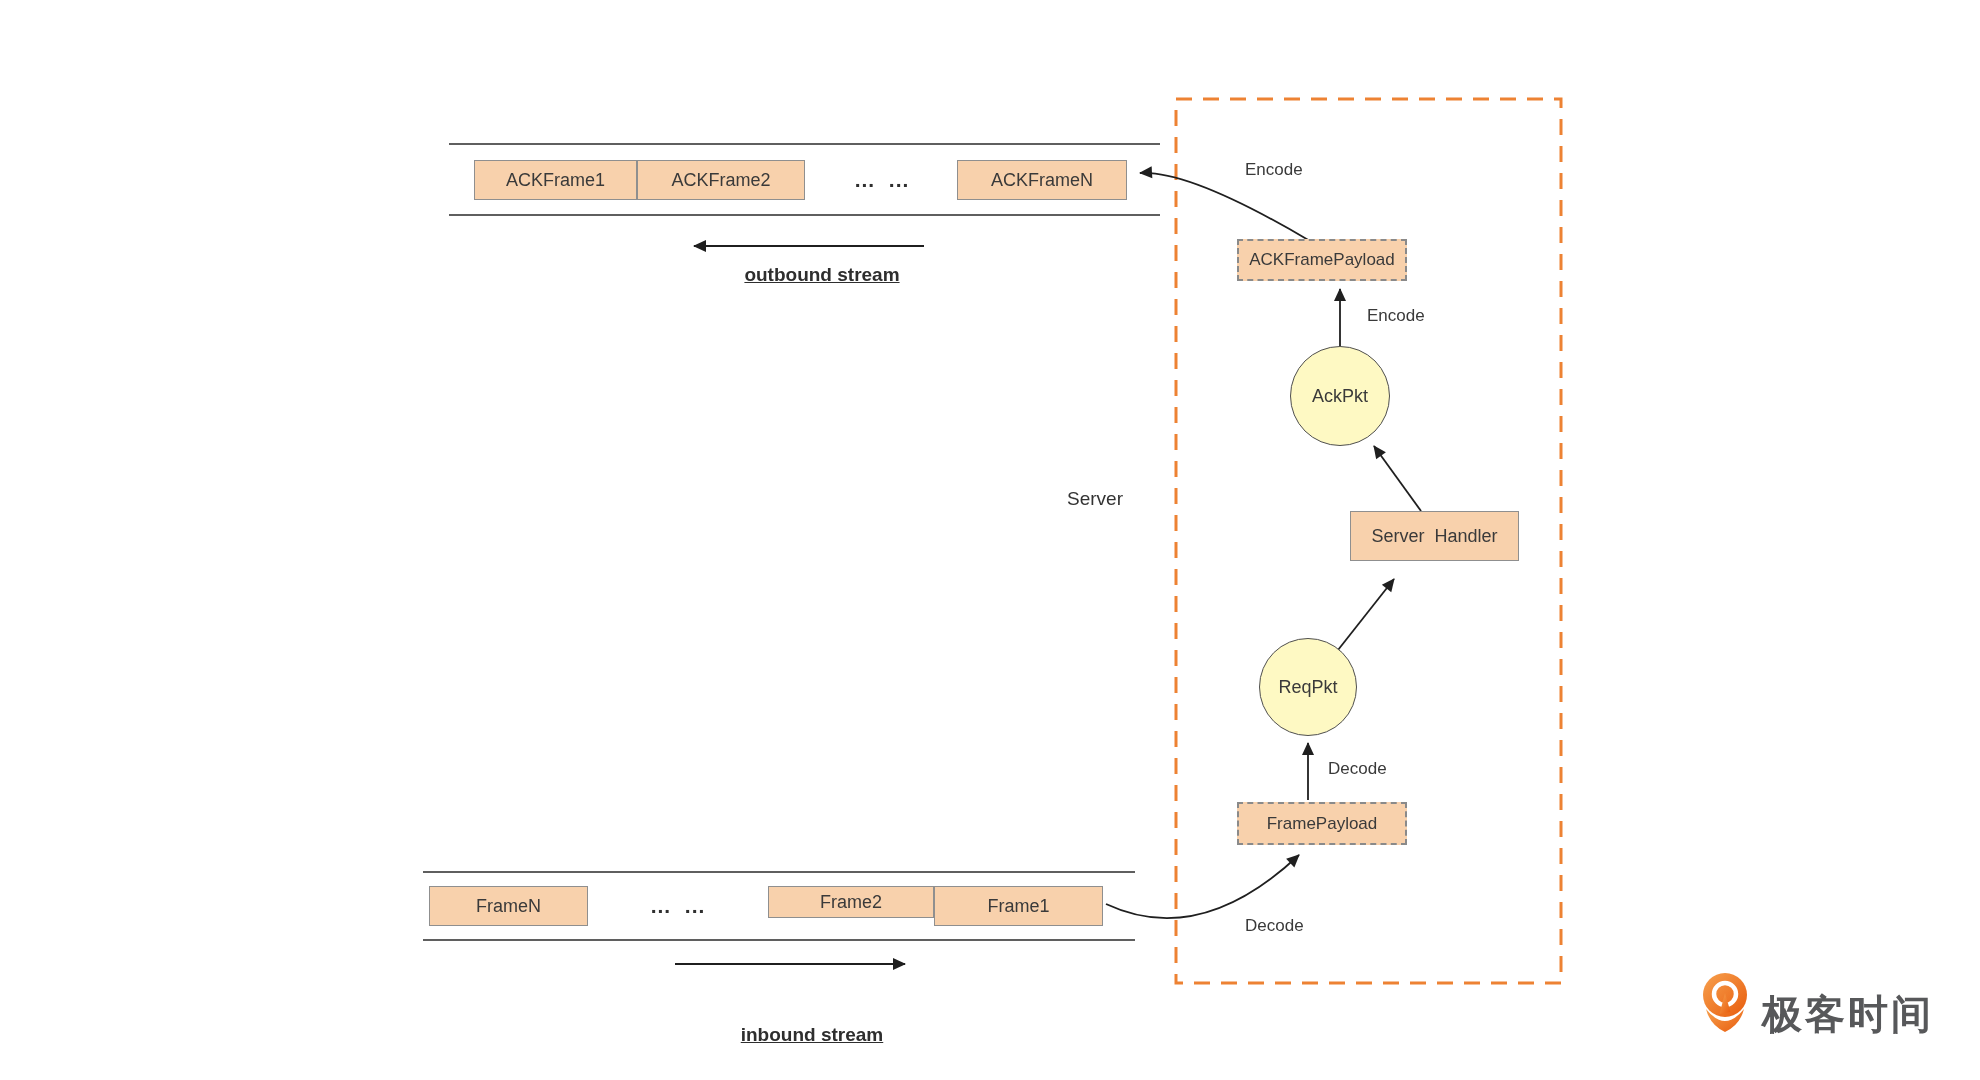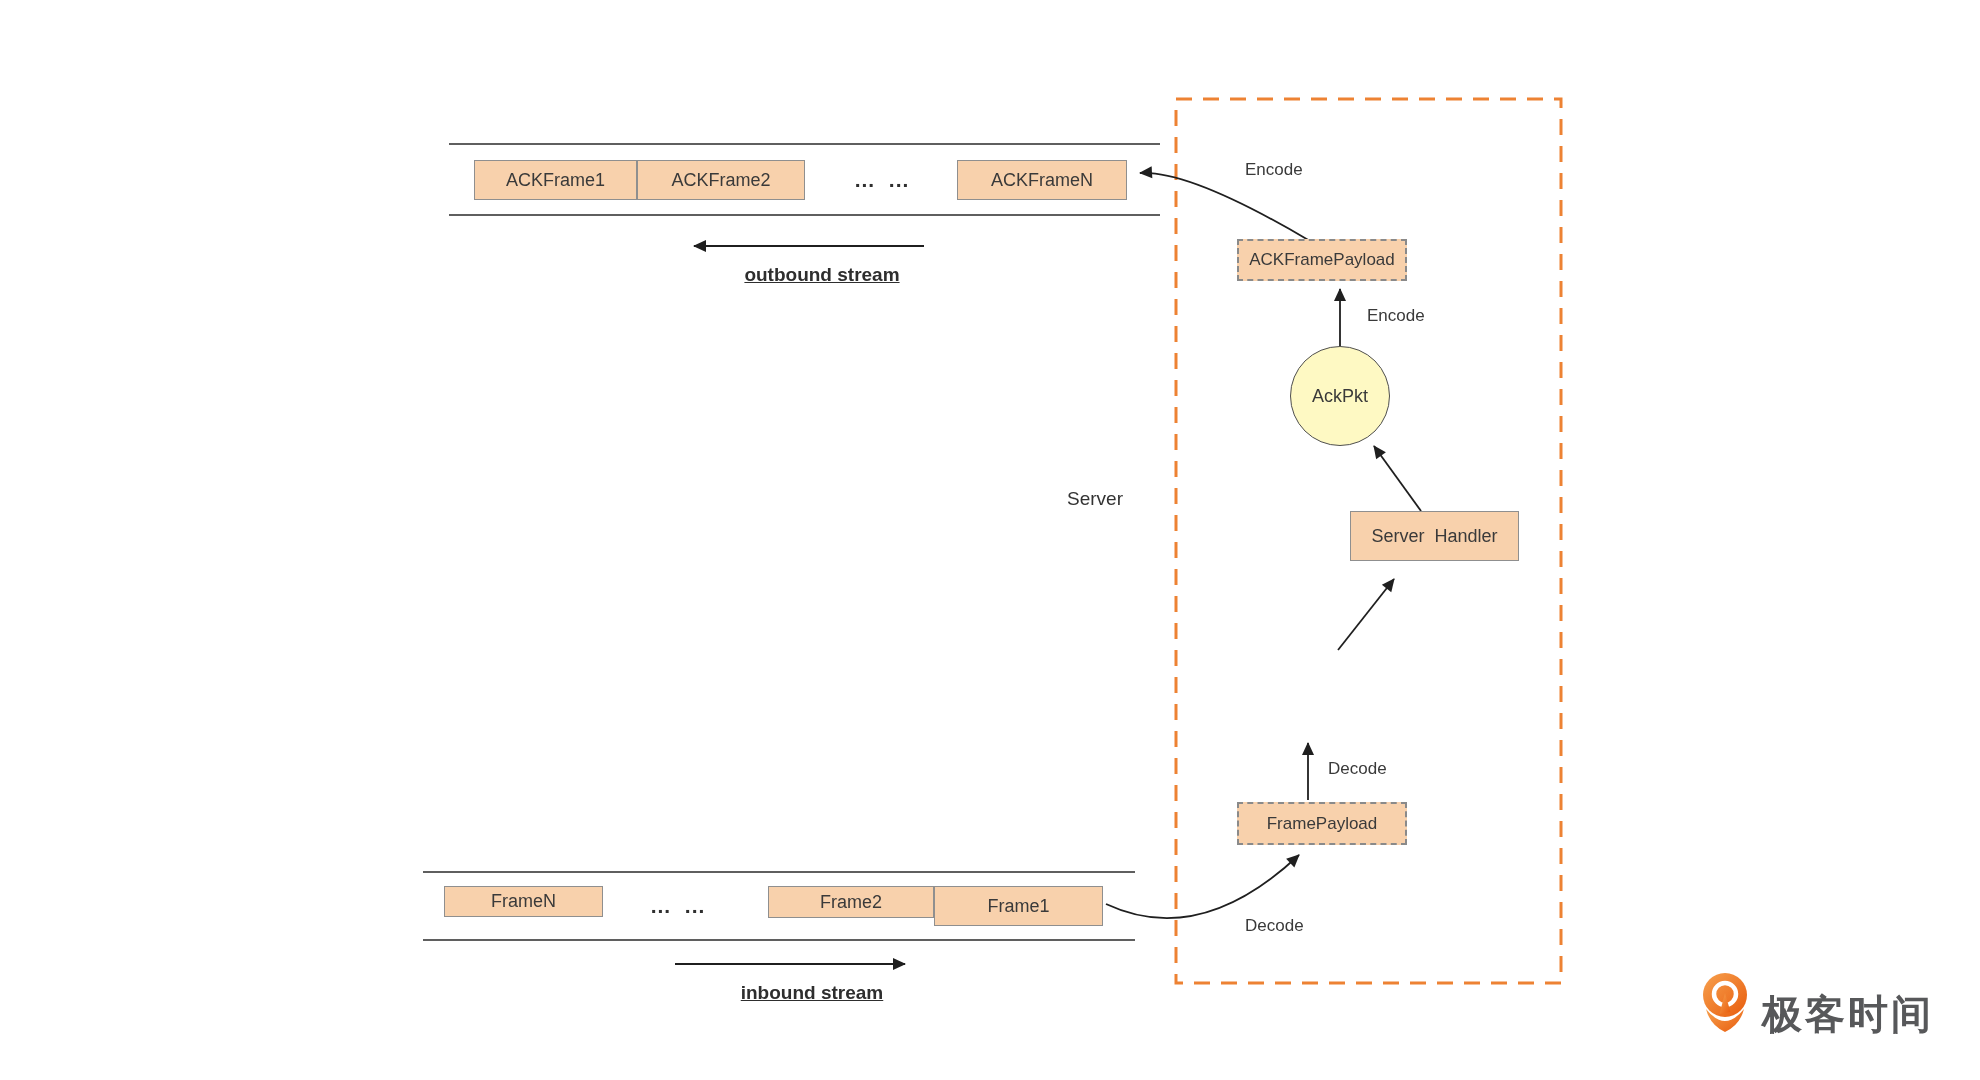--- a/index.html
+++ b/index.html
@@ -67,34 +67,35 @@
     <path d="M1308,800 L1308,743" stroke="#1f1f1f" stroke-width="1.8" fill="none" marker-end="url(#ah)"></path>
     <path d="M1106,904 Q1200,948 1299,855" stroke="#1f1f1f" stroke-width="1.8" fill="none" marker-end="url(#ah)"></path>
   </svg>
 
   <div class="box" style="left:474px;top:160px;width:163px;height:40px">ACKFrame1</div>
   <div class="box" style="left:637px;top:160px;width:168px;height:40px">ACKFrame2</div>
   <div class="dots" style="left:845px;top:160px;width:74px;height:40px">...  ...</div>
   <div class="box" style="left:957px;top:160px;width:170px;height:40px">ACKFrameN</div>
   <div class="stream-label" style="left:712px;top:264px">outbound stream</div>
 
-  <div class="box" style="left:444px;top:886px;width:159px;height:31px">FrameN</div>
+  <div class="box" style="left:429px;top:886px;width:159px;height:40px">FrameN</div>
   <div class="dots" style="left:638px;top:886px;width:80px;height:40px">...  ...</div>
   <div class="box" style="left:768px;top:886px;width:166px;height:32px">Frame2</div>
   <div class="box" style="left:934px;top:886px;width:169px;height:40px">Frame1</div>
-  <div class="stream-label" style="left:702px;top:982px">inbound stream</div>
+  <div class="stream-label" style="left:702px;top:1024px">inbound stream</div>
 
   <div class="server-label" style="left:1067px;top:488px">Server</div>
 
   <div class="box dashedbox" style="left:1237px;top:239px;width:170px;height:42px;font-size:17px">ACKFramePayload</div>
 
   <div class="circle" style="left:1290px;top:346px;width:100px;height:100px">AckPkt</div>
 
   <div class="box" style="left:1350px;top:511px;width:169px;height:50px">Server  Handler</div>
 
+  <div class="circle" style="left:1259px;top:638px;width:98px;height:98px">ReqPkt</div>
 
   <div class="box dashedbox" style="left:1237px;top:802px;width:170px;height:43px;font-size:17px">FramePayload</div>
 
   <div class="lbl" style="left:1245px;top:160px">Encode</div>
   <div class="lbl" style="left:1367px;top:306px">Encode</div>
   <div class="lbl" style="left:1328px;top:759px">Decode</div>
   <div class="lbl" style="left:1245px;top:916px">Decode</div>
 
   <div id="logo">
     <svg width="50" height="62" viewBox="0 0 50 62" xmlns="http://www.w3.org/2000/svg">

